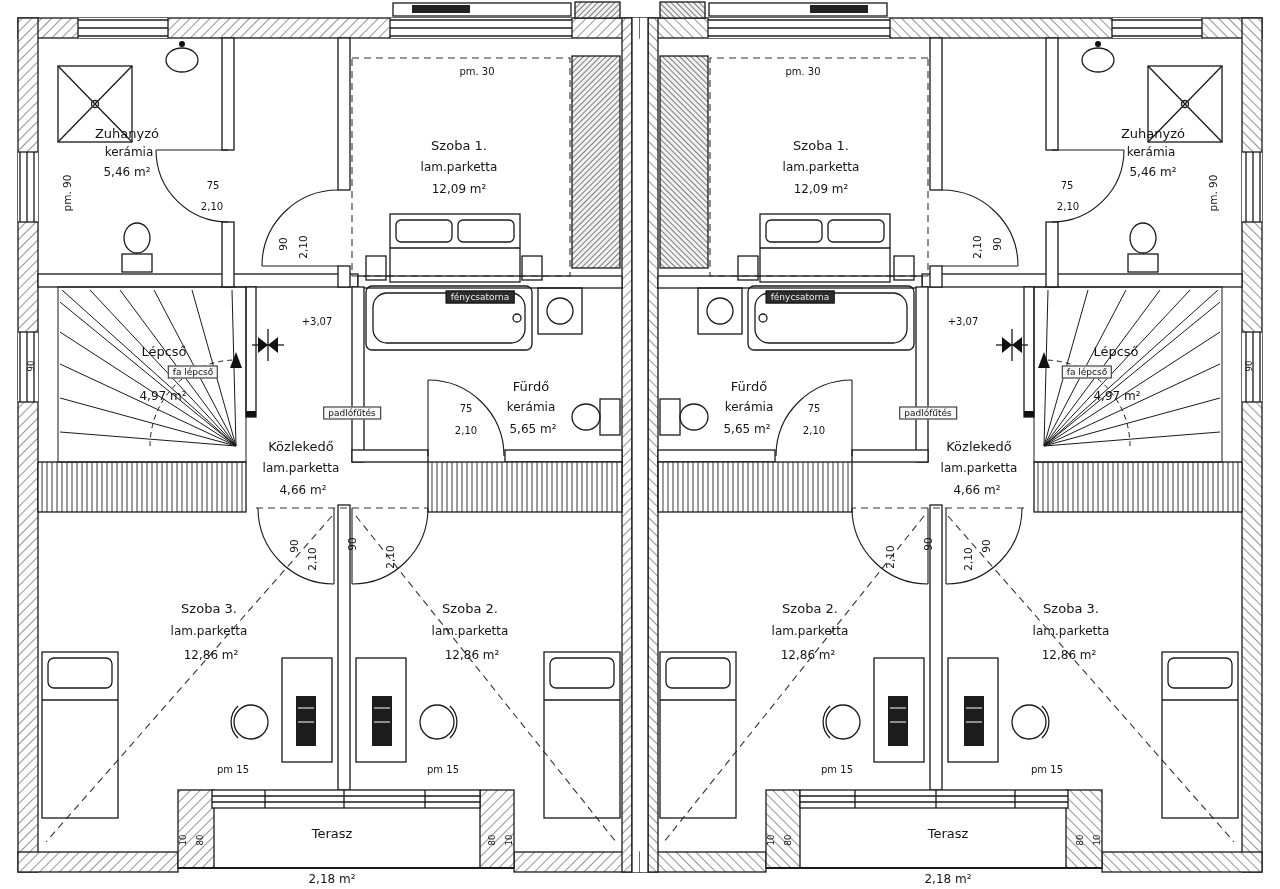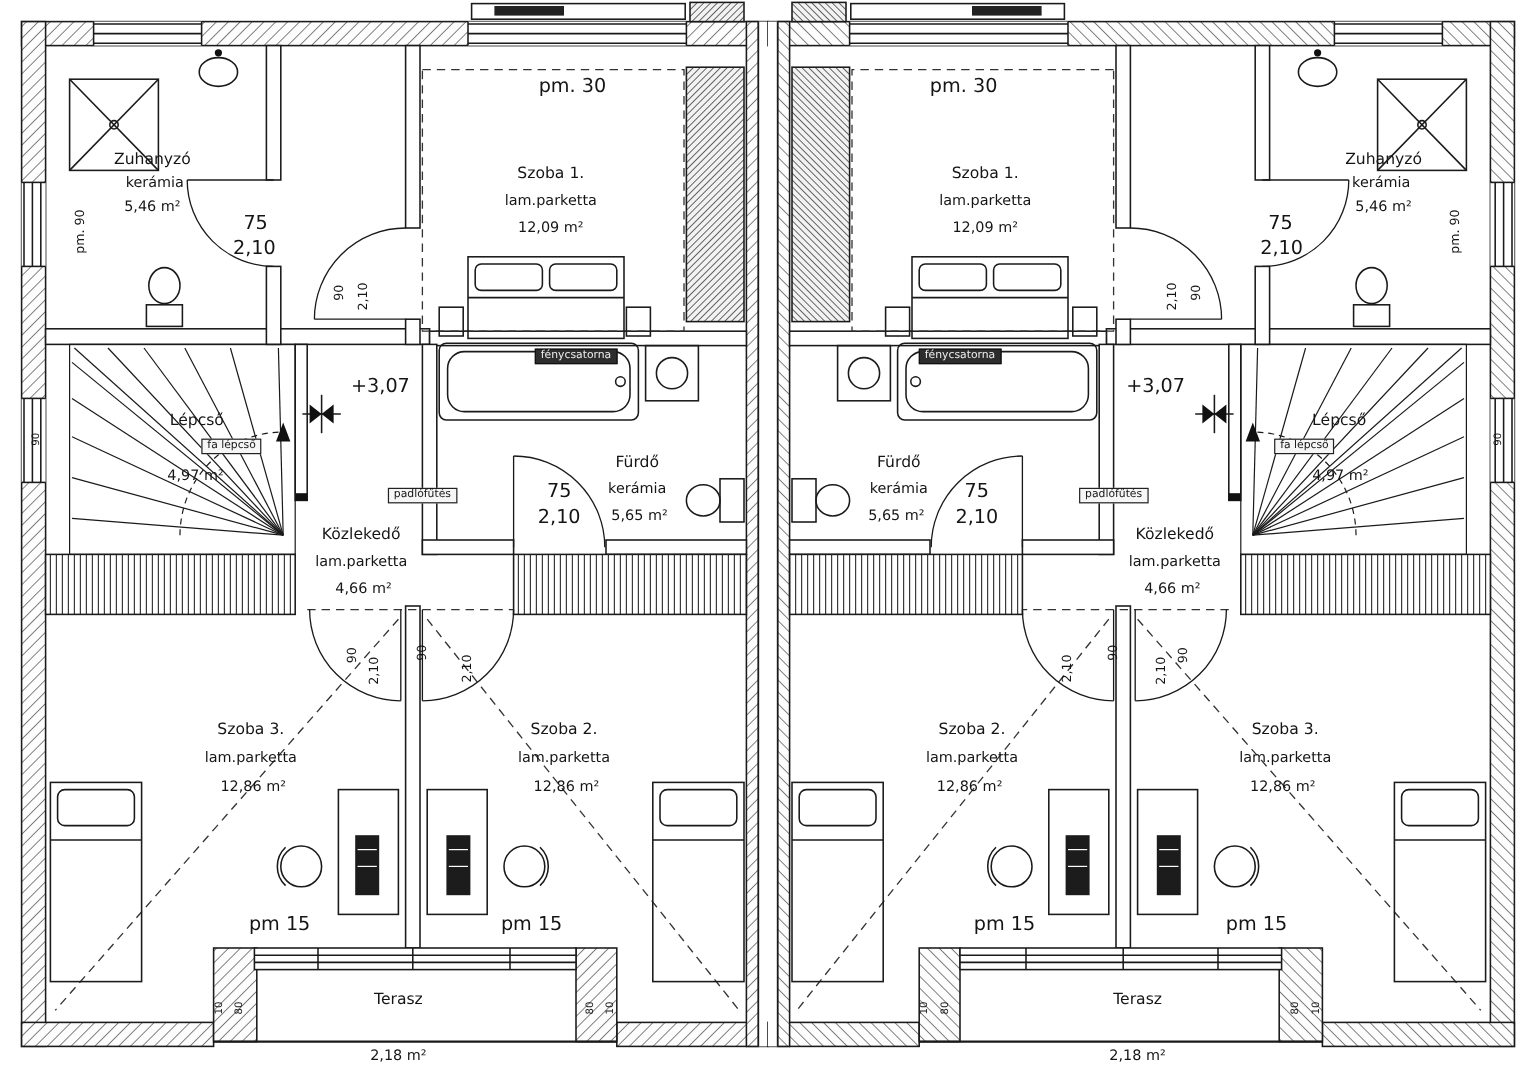--- a/index.html
+++ b/index.html
@@ -2,21 +2,21 @@
 <html><head>
 <meta charset="utf-8">
 <style>
   html,body{margin:0;padding:0;background:#fff;}
   .plan{position:relative;width:1280px;height:889px;background:#fff;overflow:hidden;
         font-family:"DejaVu Sans",sans-serif;color:#111;}
   .plan svg{position:absolute;left:0;top:0;}
   .lbl{position:absolute;transform:translate(-50%,-50%);white-space:nowrap;
        font-size:12px;line-height:1;color:#151515;}
   .name{font-size:13px;}
-  .dim{font-size:16px;}
+  .dim{font-size:10px;}
   .rot{transform:translate(-50%,-50%) rotate(-90deg);font-size:10.5px;}
   .xs{font-size:8.5px;}
   .box{font-size:9px;border:1px solid #222;background:#f6f6f6;padding:1px 4px;}
   .boxdark{font-size:9px;background:#2d2d2d;color:#eee;padding:1px 4px;border:1px solid #111;}
 </style>
 </head>
 <body>
 
 <div class="plan">
 

